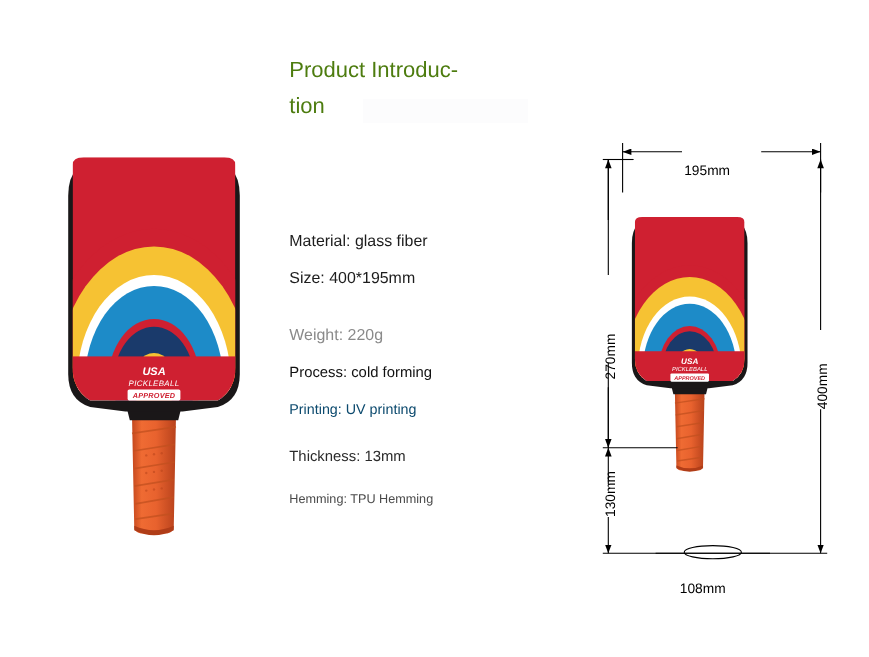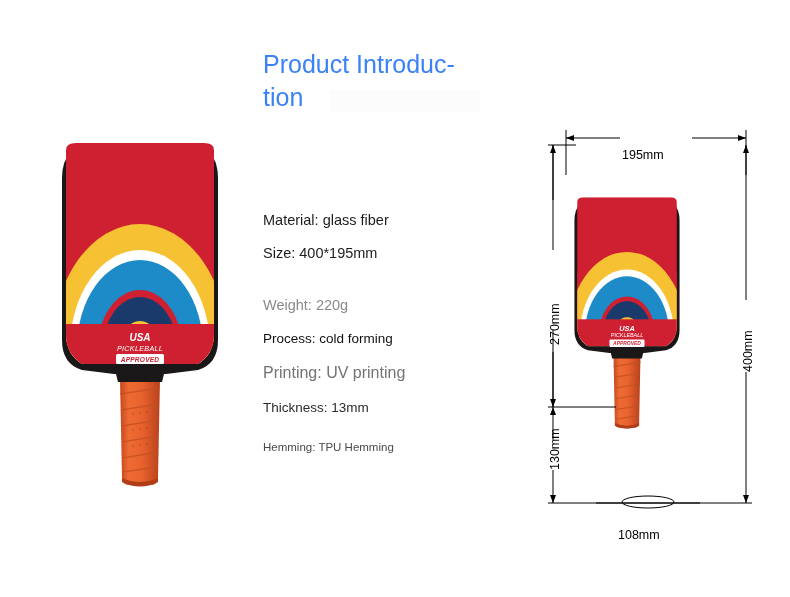--- a/index.html
+++ b/index.html
@@ -8,36 +8,36 @@
     background:#ffffff;
     font-family:"Liberation Sans", sans-serif;
     overflow:hidden;
     position:relative;
   }
   .stage{position:absolute;left:0;top:0;width:790px;height:597px;}
 
   
   .title{
     position:absolute;left:263px;top:48px;width:240px;
-    font-size:25px;line-height:33px;color:#3b82f6;
+    font-size:20px;line-height:33px;color:#4d7c0f;
     letter-spacing:0px;
   }
   .watermark{
     position:absolute;left:330px;top:90px;width:150px;height:22px;
     background:#fcfcfd;
   }
 
   
   .specs{position:absolute;left:263px;top:212px;width:200px;}
   .spec{white-space:nowrap;}
   .s0{font-size:14.5px;color:#1d1d1d;margin-bottom:17px;}
   .s1{font-size:14.5px;color:#1d1d1d;margin-bottom:6px;}
   .s2{font-size:14.5px;color:#8a8a8a;margin-bottom:18px;margin-top:36px;}
   .s3{font-size:13.5px;color:#111111;font-weight:400;margin-bottom:18px;}
-  .s4{font-size:16px;color:#737373;margin-bottom:18px;}
+  .s4{font-size:13px;color:#0c4a6e;margin-bottom:28px;}
   .s5{font-size:13.5px;color:#2b2b2b;margin-bottom:26px;}
   .s6{font-size:11.5px;color:#4a4a4a;}
 
   
   .paddle{position:absolute;}
   .paddle svg{display:block;overflow:visible;}
 
   
   .dims{position:absolute;left:0;top:0;width:790px;height:597px;pointer-events:none;}
   .dimtext{

